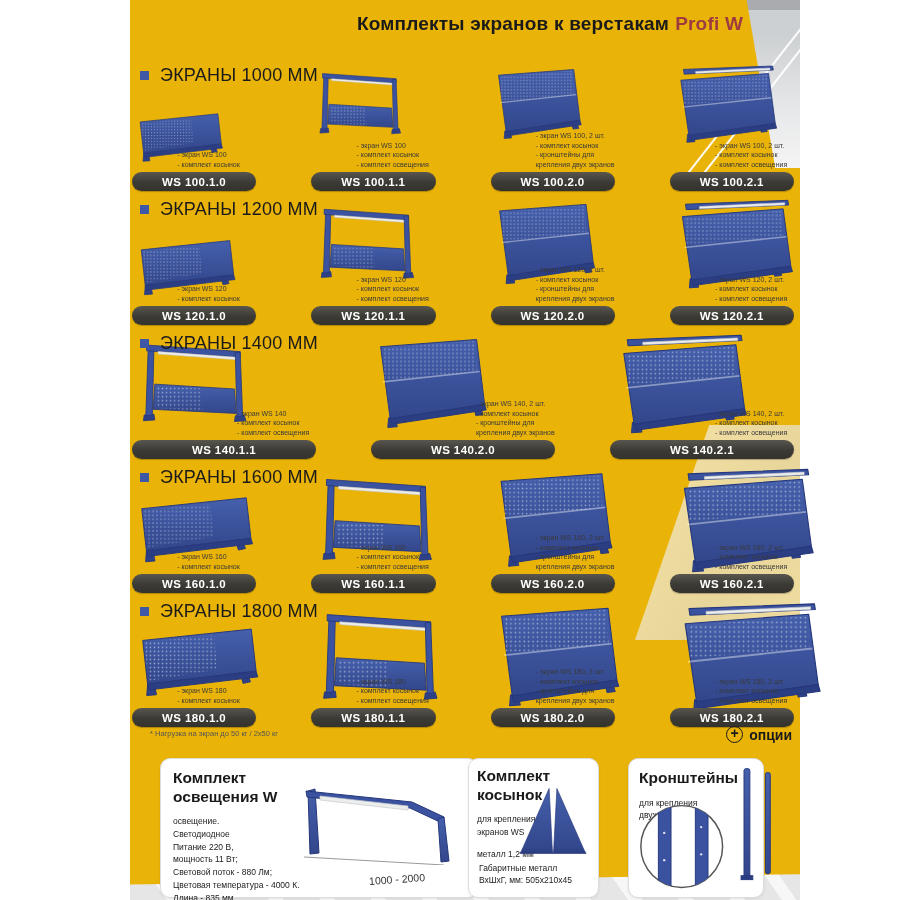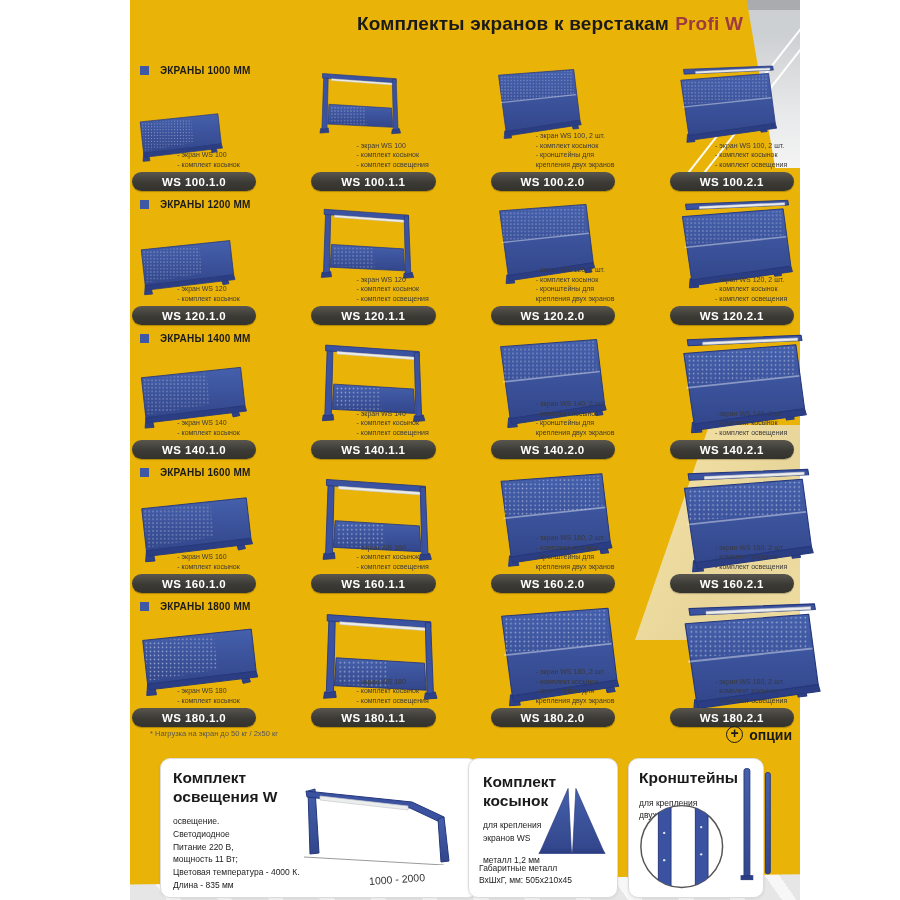--- a/index.html
+++ b/index.html
@@ -23,21 +23,21 @@
   
   .title{position:absolute;left:180px;top:13px;width:480px;text-align:center;z-index:2;
          font-size:19px;font-weight:bold;letter-spacing:.2px;white-space:nowrap;}
   .title .brand{color:#9e3b40;margin-left:6px;}
 
   
   #grid{position:absolute;left:0;top:60px;width:670px;z-index:1;}
   .section{position:relative;height:134px;}
   .section-header{position:absolute;left:10px;top:5px;display:flex;align-items:center;z-index:3;}
   .sq{width:9px;height:9px;background:#3f58a6;display:inline-block;}
-  .section-header .txt{margin-left:11px;font-size:10px;font-weight:bold;letter-spacing:.2px;}
+  .section-header .txt{margin-left:11px;font-size:18px;font-weight:normal;letter-spacing:.2px;}
   .cells{position:absolute;left:0;top:0;right:0;bottom:0;display:flex;gap:47px;}
   .cell{flex:1 1 0;position:relative;}
   .pimg{position:absolute;}
   .pimg svg{display:block;width:100%;height:100%;}
   .pimg.t-single{left:4px;bottom:28px;}
   .pimg.t-tall{left:2px;top:2px;}
   .bullets{position:absolute;right:3px;bottom:25px;width:82px;font-size:7px;line-height:1.35;color:#3a3a3a;}
   .codebar{position:absolute;left:2px;right:6px;bottom:3px;height:19px;border-radius:10px;
     background:linear-gradient(180deg,#59564f,#3b3a34 55%,#33322d);
     color:#fff;font-size:11.5px;font-weight:bold;letter-spacing:.4px;
@@ -54,21 +54,21 @@
   
   .ibox{position:absolute;top:758px;height:140px;background:#fff;border:1px solid #dcdcdc;
         border-radius:10px;box-shadow:0 1px 3px rgba(0,0,0,.08);z-index:2;box-sizing:border-box;padding:10px 12px;}
   .ibox .btitle{font-size:15.5px;font-weight:bold;line-height:1.2;}
   .box-lines{font-size:8.5px;line-height:1.5;color:#222;margin-top:9px;}
   .box-lines > div:empty{height:9px;}
   #box1{left:10px;width:318px;margin-left:20px;}
   #box1 .btitle{width:130px;}
   #box1 svg{position:absolute;right:10px;top:6px;width:180px;height:100px;}
   #box1 .dim{position:absolute;right:52px;bottom:12px;font-size:10.5px;color:#333;transform:rotate(-4deg);}
-  #box2{left:338px;width:150px;padding:14px;}
+  #box2{left:338px;width:131px;padding:8px;}
   #box2 .btitle{width:90px;}
   #box2 svg{position:absolute;right:6px;top:12px;width:78px;height:100px;}
   #box2 .bfoot{position:absolute;left:10px;bottom:10px;font-size:8.5px;line-height:1.4;color:#222;}
   #box3{left:498px;width:136px;padding:10px;}
   #box3 svg{position:absolute;left:6px;top:4px;width:146px;height:132px;}
 </style>
 </head>
 <body>
 
 <div class="canvas">
@@ -274,38 +274,20 @@
             </div>
           </div>
           <div class="section-header">
             <span class="sq"></span>
             <span class="txt">ЭКРАНЫ 1200 ММ</span>
           </div>
         </div>
         <div class="section">
           <div class="cells">
             <div class="cell">
-              <div class="pimg t-single" style="width: 114px; height: 74px;">
-                <svg viewBox="0 0 150 100">
-                  <g stroke="#26387c" stroke-width="1.2" stroke-linejoin="round">
-                    <polygon points="14,78 22,77 25,91 13,92" fill="#2e4187"></polygon>
-                    <polygon points="128,64 136,62 141,75 132,77" fill="#2e4187"></polygon>
-                    <polygon points="8,24 142,10 148,62 14,78" fill="url(#pg)"></polygon>
-                    <polygon points="14,78 148,62 150,69 16,85" fill="#2c3e83"></polygon>
-                  </g>
-                  <polygon points="10,26 96,18 100,60 15,74" fill="url(#peg)"></polygon>
-                </svg>
-              </div>
-              <div class="bullets">
-                <div>- экран WS 140</div>
-                <div>- комплект косынок</div>
-              </div>
-              <div class="codebar">WS 140.1.0</div>
-            </div>
-            <div class="cell">
               <div class="pimg t-tall" style="width: 122px; height: 105px;">
                 <svg viewBox="0 0 150 120">
                   <g stroke="#26387c" stroke-width="1" stroke-linejoin="round">
                     <polygon points="15,100 27,99 28,106 14,107" fill="#2e4187"></polygon>
                     <polygon points="127,101 138,100 140,107 126,108" fill="#2e4187"></polygon>
                     <polygon points="20,16 27,16 25,100 17,101" fill="#3a52a0"></polygon>
                     <polygon points="18,14 133,22 133,29 18,21" fill="#3a52a0"></polygon>
                     <polygon points="32,22 129,29 129,32 32,25" fill="#eceded" stroke="#c7c9cc" stroke-width="0.7"></polygon>
                     <polygon points="127,23 133,23 136,101 129,102" fill="#3a52a0"></polygon>
                     <polygon points="28,62 126,68 128,98 26,93" fill="url(#pg)"></polygon>
@@ -556,20 +538,21 @@
       <span class="lbl">опции</span>
     </div>
 
     <div class="ibox" id="box1">
       <div class="btitle">Комплект освещения W</div>
       <div class="box-lines">
           <div>освещение.</div>
           <div>Светодиодное</div>
           <div>Питание 220 В,</div>
           <div>мощность 11 Вт;</div>
+          <div>Световой поток - 880 Лм;</div>
           <div>Цветовая температура - 4000 К.</div>
           <div>Длина - 835 мм</div>
         </div>
       <svg viewBox="0 0 170 100">
         <g stroke="#26387c" stroke-width="1" stroke-linejoin="round">
           <polygon points="16,26 23,24 27,88 18,89" fill="url(#pg)"></polygon>
           <polygon points="14,26 120,37 152,52 150,58 118,43 15,32" fill="#3a52a0"></polygon>
           <polygon points="28,31 116,41 116,45 28,35" fill="#eceded" stroke="#c7c9cc" stroke-width="0.7"></polygon>
           <polygon points="146,54 152,52 157,96 149,97" fill="url(#pg)"></polygon>
         </g>

